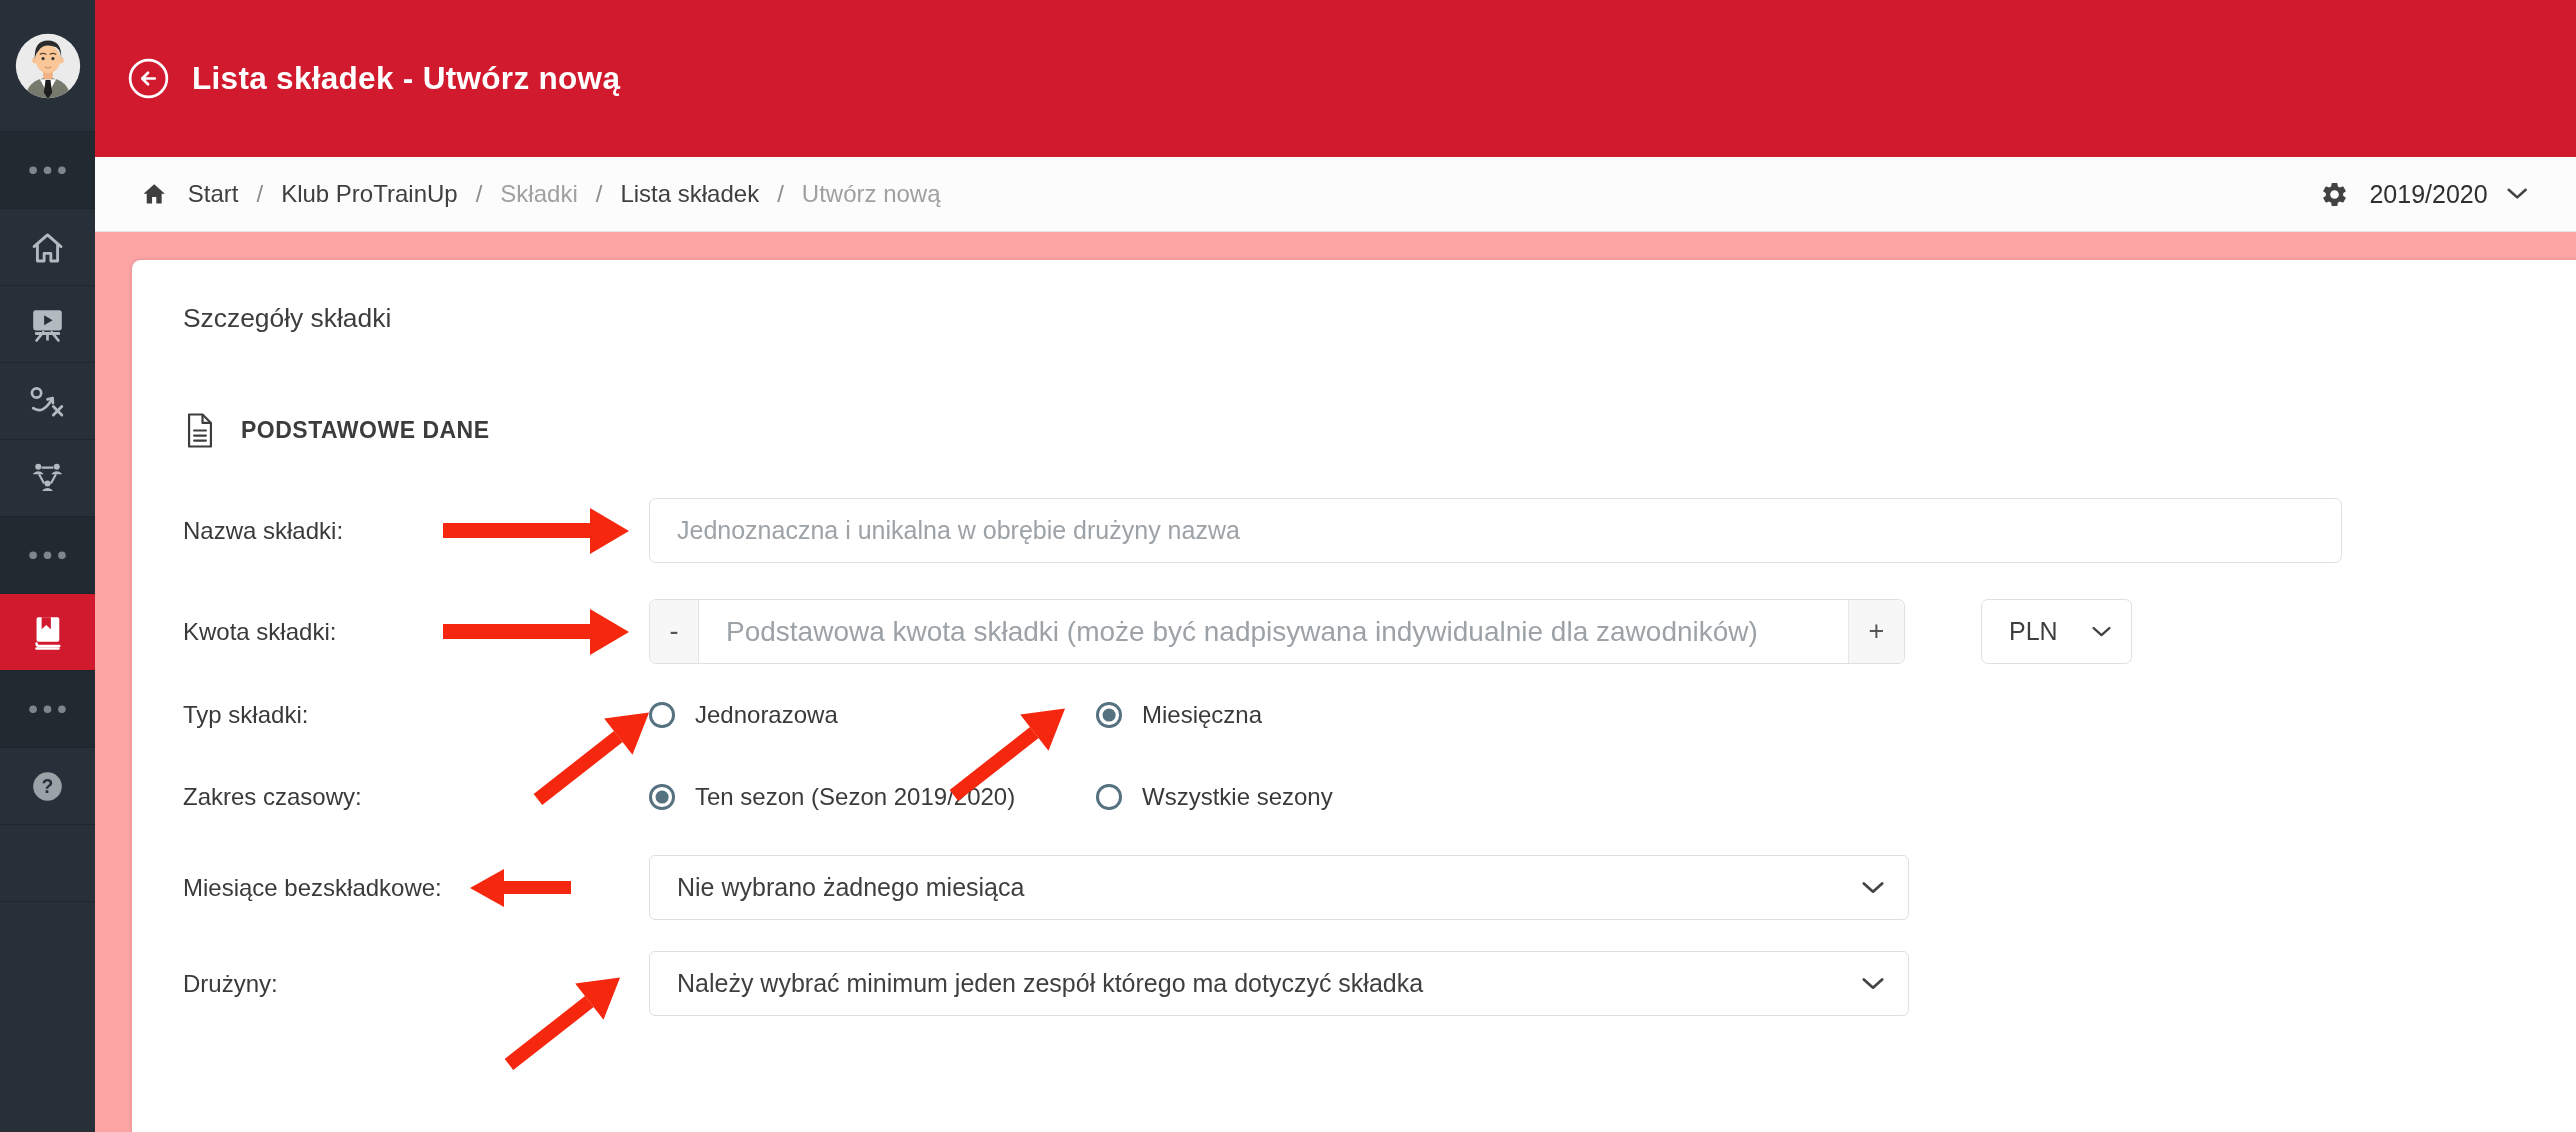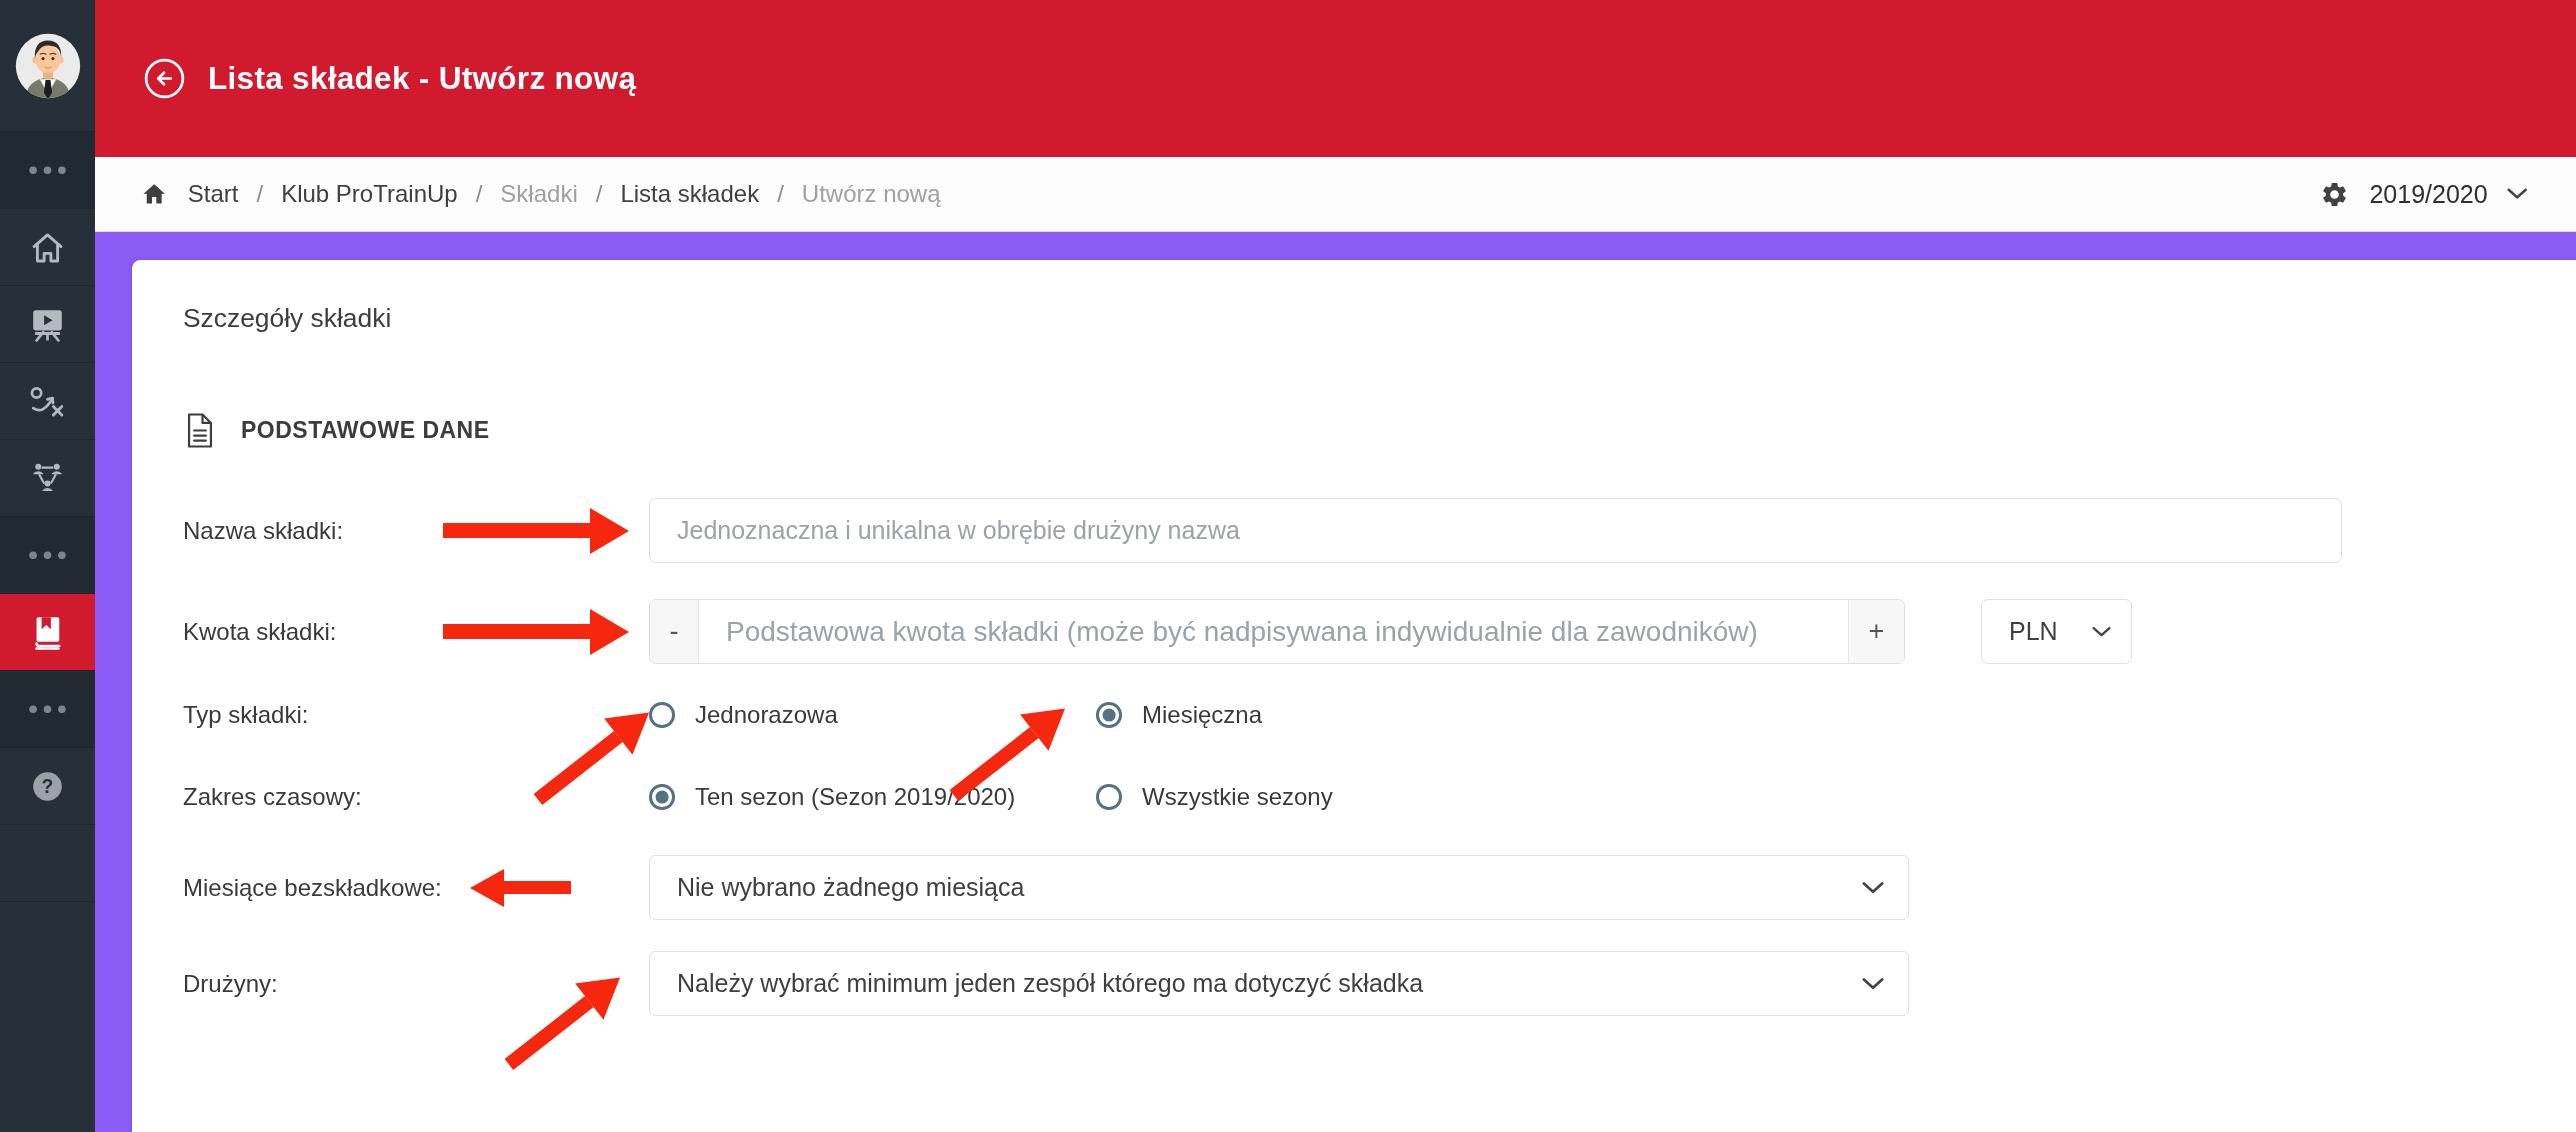--- a/index.html
+++ b/index.html
@@ -18,38 +18,38 @@
   .avatar-box { height:132px; flex:0 0 132px; display:flex; align-items:center;
     justify-content:center; border-bottom:0.9px solid #1e262d; cursor:pointer; }
   .side-item { flex:0 0 77px; height:77px; display:flex; align-items:center;
     justify-content:center; border-bottom:0.9px solid #1e262d; cursor:pointer; }
   .side-item.dim { background:#222a31; }
   .side-item.active { background:#d11a2d; }
   .side-fill { flex:1; }
 
   
   .header { position:absolute; left:95px; top:0; right:0; height:157px;
-    background:#d11a2d; display:flex; align-items:center; padding-left:48px; z-index:4; }
+    background:#d11a2d; display:flex; align-items:center; padding-left:32px; z-index:4; }
   .back-btn { width:43px; height:43px; display:flex; align-items:center;
     justify-content:center; cursor:pointer; flex:0 0 43px; }
   .header-title { color:#ffffff; font-size:31.5px; font-weight:bold; margin-left:22px; letter-spacing:0.3px; }
 
   
   .crumb-bar { position:absolute; left:95px; top:157px; right:0; height:75px;
     background:#fcfcfc; border-bottom:0.9px solid #e4e4e4; display:flex;
     align-items:center; padding:0 49px 0 46px; font-size:24px; z-index:3; }
   .crumb-home { display:flex; align-items:center; margin-right:20.4px; cursor:pointer; }
   .crumb { color:#3f3f3f; cursor:pointer; white-space:nowrap; }
   .crumb.muted { color:#a0a0a0; cursor:default; }
   .crumb-sep { color:#8d8d8d; margin:0 18px; }
   .crumb-right { margin-left:auto; display:flex; align-items:center; cursor:pointer; }
   .season-label { font-size:25px; color:#2f2f2f; margin:0 19px 0 20.4px; }
 
   
-  .page { position:absolute; left:95px; top:232px; right:0; bottom:0; background:#8b5cf6; }
+  .page { position:absolute; left:95px; top:232px; right:0; bottom:0; background:#fca5a5; }
   .card { position:absolute; left:37px; top:28px; right:0; bottom:-10.2px;
     background:#ffffff; border-radius:8.5px 0 0 0;
     box-shadow:0 0.9px 5.1px rgba(0,0,0,.14);
     padding:43px 0 0 51px; }
   .card-title { font-size:26.4px; color:#3d3d3d; font-weight:normal; }
   .section-head { margin-top:78px; display:flex; align-items:center; }
   .section-title { font-size:23px; font-weight:bold; color:#3c3c3c; letter-spacing:0.5px; margin-left:24px; }
 
   .row { display:flex; align-items:center; position:relative;gap:16px; }
   .row-label { flex:0 0 450px; width:450px; font-size:24px; color:#3a3a3a; }

